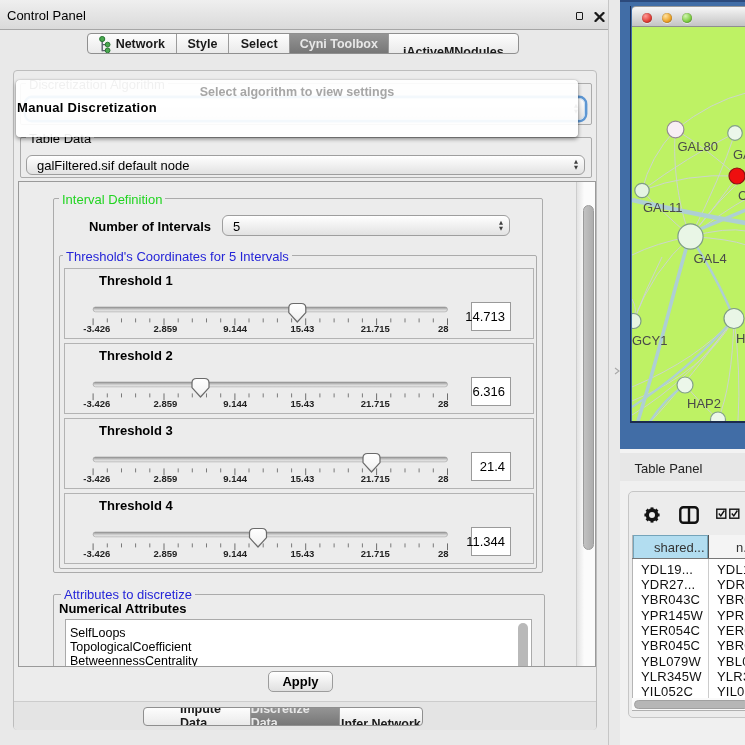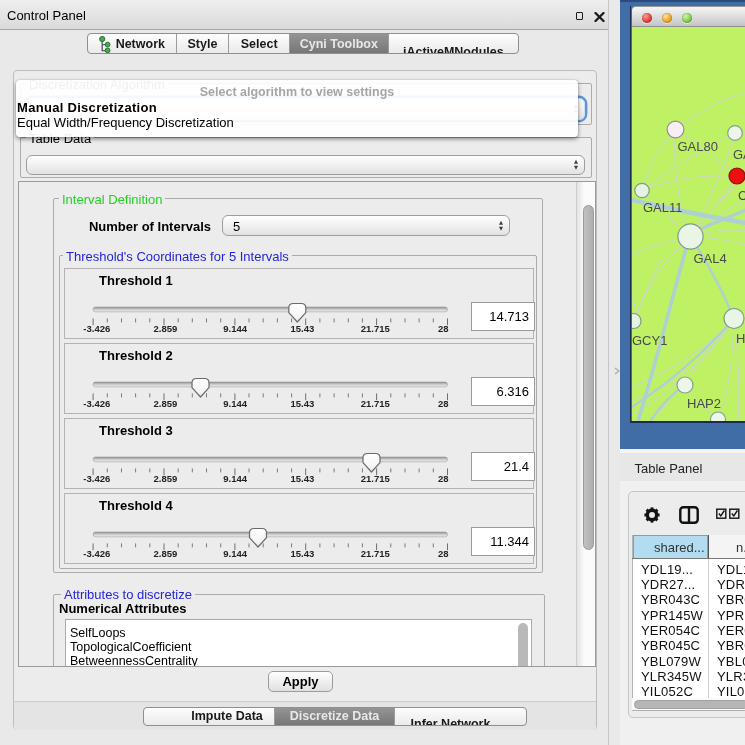--- a/index.html
+++ b/index.html
@@ -34,21 +34,21 @@
   border-radius:4px; box-shadow:0 2px 4px rgba(0,0,0,0.45), 0 0 1px rgba(0,0,0,0.4); z-index:30; }
 #popup .g { position:absolute; width:100%; text-align:center; top:5.5px; font-size:12.5px; font-weight:bold; color:#a6a6a6; }
 #popup .m { position:absolute; left:1px; top:20.5px; font-size:13px; font-weight:bold; letter-spacing:0.3px; color:#000; }
 #popup .e { position:absolute; left:1px; top:35.5px; font-size:13px; color:#000; }
 
 #scrollpane { left:18px; top:181px; width:577.5px; height:486px; border:1px solid #9a9a9a; background:#ececec; overflow:hidden; }
 .vthumb { position:absolute; background:linear-gradient(90deg,#c2c2c2,#adadad); border:1px solid #9b9b9b; border-radius:6px; }
 
 .tbox { position:absolute; left:63px; width:469.5px; height:71.5px; border:1px solid #b3b3b3; background:#ececec; }
 .tbox .tt { position:absolute; left:10px; top:4px; font-size:13px; font-weight:bold; color:#000;margin-left:24px; }
-.vbox { position:absolute; left:406px; top:33px; width:64px; height:29px; background:#fff; border:1px solid #9a9a9a; }
+.vbox { position:absolute; left:406px; top:33px; width:40px; height:29px; background:#fff; border:1px solid #9a9a9a; }
 .vbox span { position:absolute; right:5px; top:50%; transform:translateY(-50%); font-size:13px; color:#000; }
 .bold { font-weight:bold; }
 
 #applybtn { left:268px; top:671px; width:65px; height:21px; font-weight:bold; border:1px solid #9c9c9c; border-radius:5px;
   background:linear-gradient(#ffffff,#e0e0e0); font-size:13px; display:flex; align-items:center; justify-content:center; }
 
 #divline { left:608px; top:0; width:1px; height:745px; background:#c6c6c6; }
 #blueframe { left:620px; top:0; width:125px; height:449px; background:#416da6; border-top:2px solid #2c4a7c; }
 #nettitle { left:631.5px; top:5.5px; width:113.5px; height:21.5px;
   background:linear-gradient(#f6f6f6,#c4c4c4); border-top:1px solid #999; border-bottom:1px solid #8f8f8f; border-radius:4px 0 0 0; }
@@ -100,30 +100,30 @@
 <div class="combo" style="left:26px; top:97.5px; width:559px; height:22.5px; border-color:#cadff2; box-shadow:0 0 0 2.4px #5e97d3;">
   <div class="arrows">
       <div class="up"></div>
       <div class="dn"></div>
     </div>
 </div>
 
 <div class="group" style="left:20px; top:136.5px; width:572px; height:41.5px;"></div>
 <div class="gtitle" style="left:26px; top:130.5px;">Table Data</div>
 <div class="combo" style="left:26px; top:154.5px; width:559px; height:20px;">
+  <span class="txt">galFiltered.sif default node</span>
   <div class="arrows">
       <div class="up"></div>
       <div class="dn"></div>
     </div>
 </div>
 
 <div id="popup" class="abs">
   <div class="g">Select algorithm to view settings</div>
   <div class="m">Manual Discretization</div>
-  <div class="e">Equal Width/Frequency Discretization</div>
 </div>
 
 <div id="scrollpane" class="abs">
 
   <div id="spc" style="position:absolute; left:-18px; top:-181px; width:610px; height:680px;padding-left:16px;">
 
     <div class="group" style="left:52px; top:197px; width:489.5px; height:375px;"></div>
     <div class="gtitle" style="left:58px; top:191px; color:#22d422;">Interval Definition</div>
     <div class="abs bold" style="left:84px; top:217.5px; width:126px; text-align:right; font-size:13px;">Number of Intervals</div>
     <div class="combo" style="left:221px; top:214px; width:288px; height:21px;">
@@ -362,21 +362,21 @@
       <div style="position:absolute; right:2.5px; top:3px; width:10px; height:60px; background:#b9b9b9; border-radius:5px;"></div>
     </div>
   </div>
 
   <div style="position:absolute; right:0; top:0; width:18.5px; height:100%; background:linear-gradient(90deg,#e3e3e3,#fbfbfb 40%,#fbfbfb); border-left:1px solid #cdcdcd;"></div>
   <div class="vthumb" style="right:1px; top:23px; width:10.5px; height:345px;"></div>
 </div>
 
 <div id="applybtn" class="abs">Apply</div>
 <div class="abs" style="left:14px; top:700.5px; width:582px; height:29px; background:#e4e4e4; border-top:1px solid #cccccc; border-radius:0 0 3px 3px;"></div>
-<div class="seg" style="left:143px; top:706.5px; width:384px; height:19px; font-size:12.5px;padding-left:36px;">
+<div class="seg" style="left:143px; top:706.5px; width:280px; height:19px; font-size:12.5px;padding-left:36px;">
   <div class="s" style="width:95px; font-size:12.5px;">Impute Data</div>
   <div class="s sel" style="width:120px; font-size:12.5px;">Discretize Data</div>
   <div class="s" style="width:111px; font-size:12.5px;">Infer Network</div>
 </div>
 
 <div id="divline" class="abs"></div>
 <svg class="abs" style="left:613.5px; top:367px;" width="6" height="8" viewBox="0 0 6 8">
   <path d="M1,1 L5,4 L1,7" fill="none" stroke="#a8a8a8" stroke-width="1.1"></path>
 </svg>
 <div id="blueframe" class="abs"></div>

